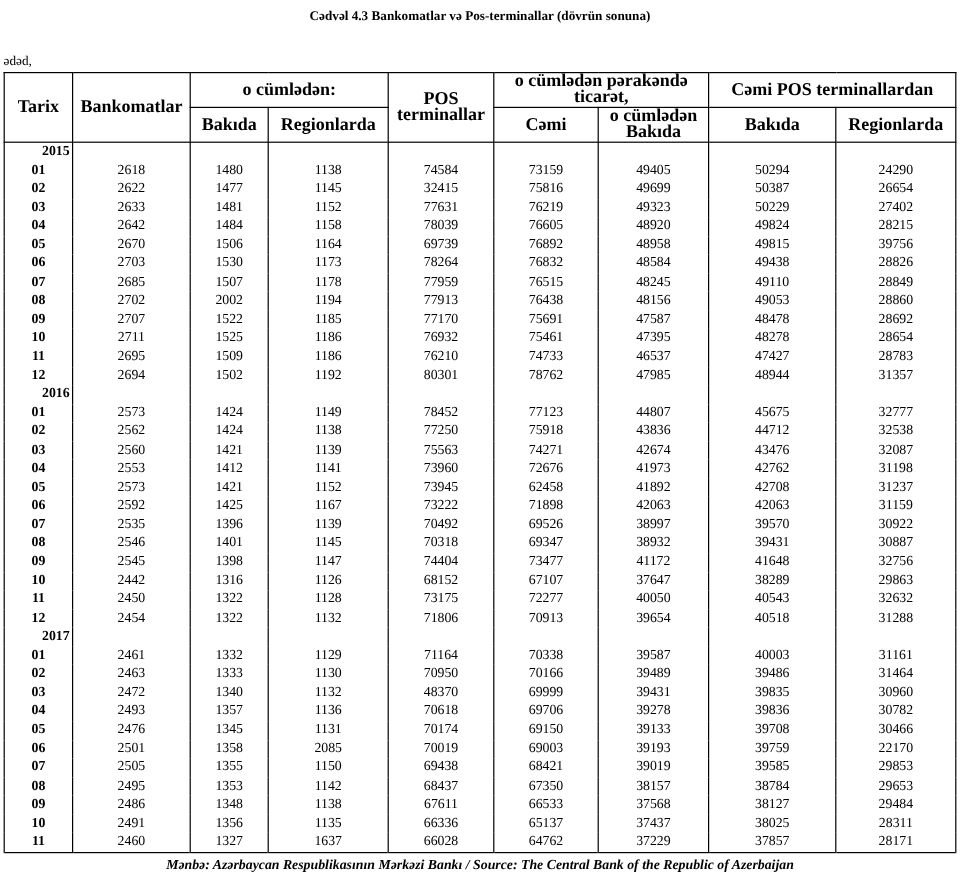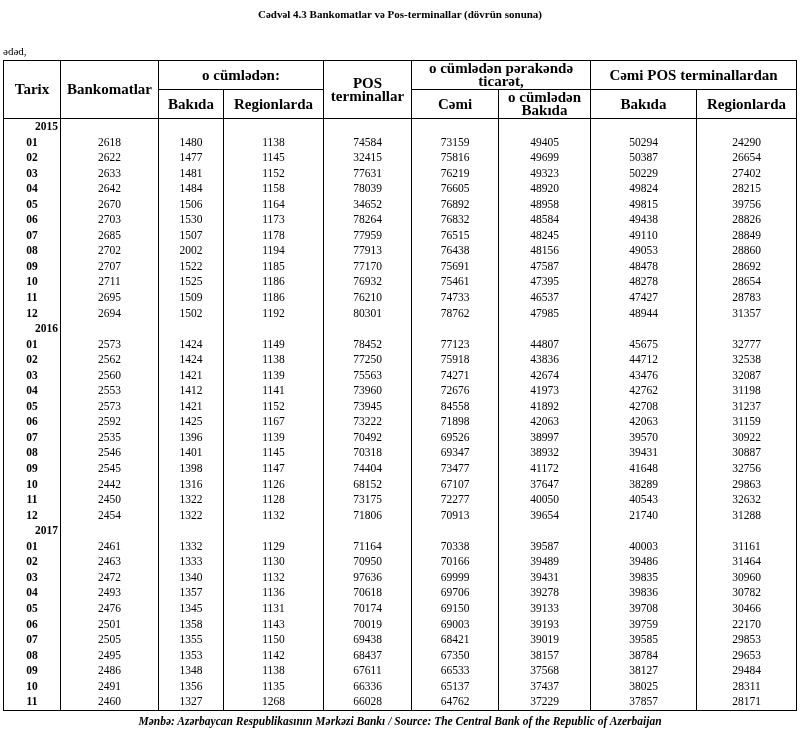--- a/index.html
+++ b/index.html
@@ -111,21 +111,21 @@
           <td>76605</td>
           <td>48920</td>
           <td>49824</td>
           <td>28215</td>
         </tr>
         <tr>
           <td class="month">05</td>
           <td>2670</td>
           <td>1506</td>
           <td>1164</td>
-          <td>34652</td>
+          <td>69739</td>
           <td>76892</td>
           <td>48958</td>
           <td>49815</td>
           <td>39756</td>
         </tr>
         <tr>
           <td class="month">06</td>
           <td>2703</td>
           <td>1530</td>
           <td>1173</td>
@@ -255,21 +255,21 @@
           <td>41973</td>
           <td>42762</td>
           <td>31198</td>
         </tr>
         <tr>
           <td class="month">05</td>
           <td>2573</td>
           <td>1421</td>
           <td>1152</td>
           <td>73945</td>
-          <td>84558</td>
+          <td>62458</td>
           <td>41892</td>
           <td>42708</td>
           <td>31237</td>
         </tr>
         <tr>
           <td class="month">06</td>
           <td>2592</td>
           <td>1425</td>
           <td>1167</td>
           <td>73222</td>
@@ -334,21 +334,21 @@
           <td>32632</td>
         </tr>
         <tr>
           <td class="month">12</td>
           <td>2454</td>
           <td>1322</td>
           <td>1132</td>
           <td>71806</td>
           <td>70913</td>
           <td>39654</td>
-          <td>21740</td>
+          <td>40518</td>
           <td>31288</td>
         </tr>
         <tr>
           <td class="year">2017</td>
           <td></td>
           <td></td>
           <td></td>
           <td></td>
           <td></td>
           <td></td>
@@ -375,21 +375,21 @@
           <td>70166</td>
           <td>39489</td>
           <td>39486</td>
           <td>31464</td>
         </tr>
         <tr>
           <td class="month">03</td>
           <td>2472</td>
           <td>1340</td>
           <td>1132</td>
-          <td>97636</td>
+          <td>48370</td>
           <td>69999</td>
           <td>39431</td>
           <td>39835</td>
           <td>30960</td>
         </tr>
         <tr>
           <td class="month">04</td>
           <td>2493</td>
           <td>1357</td>
           <td>1136</td>
@@ -407,21 +407,21 @@
           <td>70174</td>
           <td>69150</td>
           <td>39133</td>
           <td>39708</td>
           <td>30466</td>
         </tr>
         <tr>
           <td class="month">06</td>
           <td>2501</td>
           <td>1358</td>
-          <td>1143</td>
+          <td>2085</td>
           <td>70019</td>
           <td>69003</td>
           <td>39193</td>
           <td>39759</td>
           <td>22170</td>
         </tr>
         <tr>
           <td class="month">07</td>
           <td>2505</td>
           <td>1355</td>
@@ -462,21 +462,21 @@
           <td>66336</td>
           <td>65137</td>
           <td>37437</td>
           <td>38025</td>
           <td>28311</td>
         </tr>
         <tr>
           <td class="month">11</td>
           <td>2460</td>
           <td>1327</td>
-          <td>1268</td>
+          <td>1637</td>
           <td>66028</td>
           <td>64762</td>
           <td>37229</td>
           <td>37857</td>
           <td>28171</td>
         </tr>
       </tbody>
   </table>
 
   <div class="footer">Mənbə: Azərbaycan Respublikasının Mərkəzi Bankı / Source: The Central Bank of the Republic of Azerbaijan</div>

